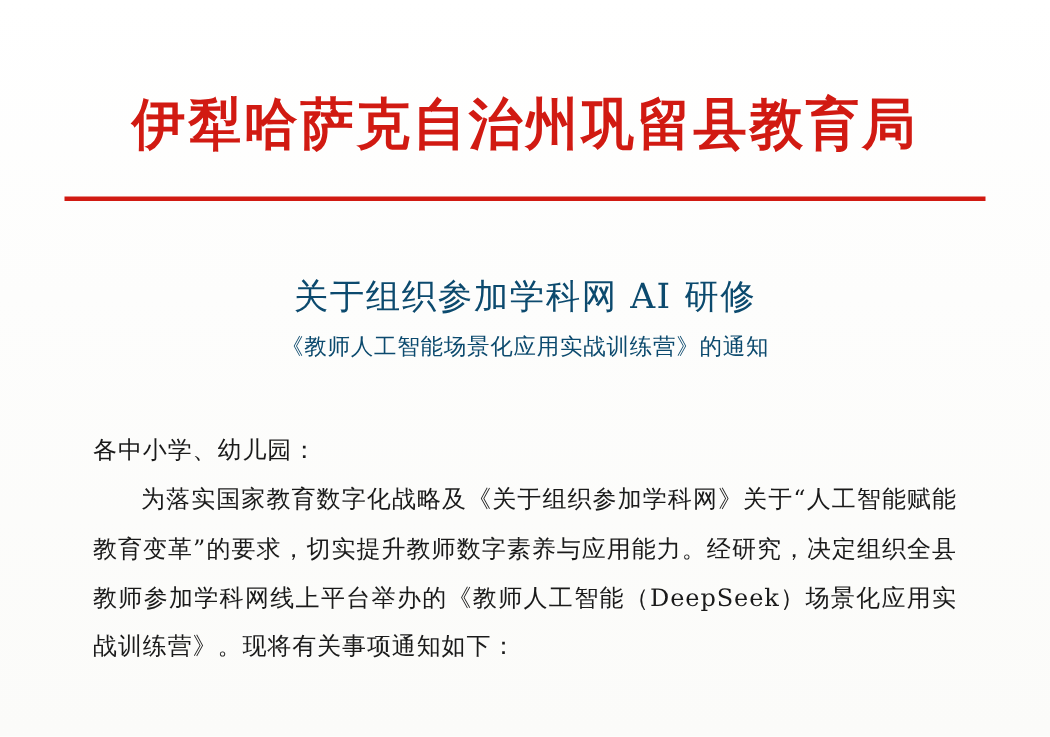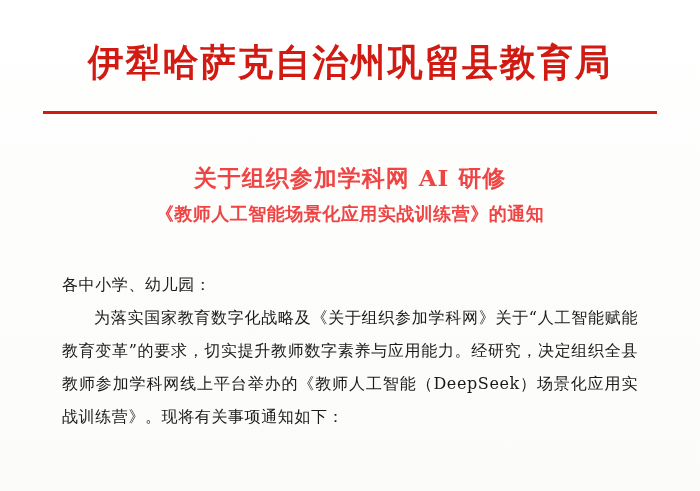--- a/index.html
+++ b/index.html
@@ -29,21 +29,21 @@
     pointer-events: none;
   }
   .content {
     position: relative;
     z-index: 2;
   }
 
   
   .letterhead {
     margin: 0;
-    padding-top: 42px;
+    padding-top: 62px;
     text-align: center;
   }
   .letterhead-title {
     font-family: "DejaVu Serif", "Liberation Serif", serif;
     font-weight: bold;
     color: #d11a12;
     font-size: 37px;
     letter-spacing: 2px;
     line-height: 1.1;
     white-space: nowrap;
@@ -54,32 +54,32 @@
     height: 3px;
     background: #d11a12;
     margin: 28px auto 0 auto;
     border: none;
   }
 
   
   .doc-title {
     margin-top: 44px;
     text-align: center;
-    color: #ef4444;
-    font-weight: bold;
+    color: #0c4a6e;
+    font-weight: normal;
     font-size: 23px;
     line-height: 1.75;
     letter-spacing: 1px;
   }
   .doc-title .line {
     display: block;
     white-space: nowrap;
   }
   .doc-title .line-2 {
-    font-size: 18px;
+    font-size: 15px;
     letter-spacing: 0.5px;
   }
 
   
   .body-block {
     margin: 40px 62px 0 62px;
     color: #1a1a1a;
     font-size: 16px;
     line-height: 2.05;
     letter-spacing: 0.6px;

